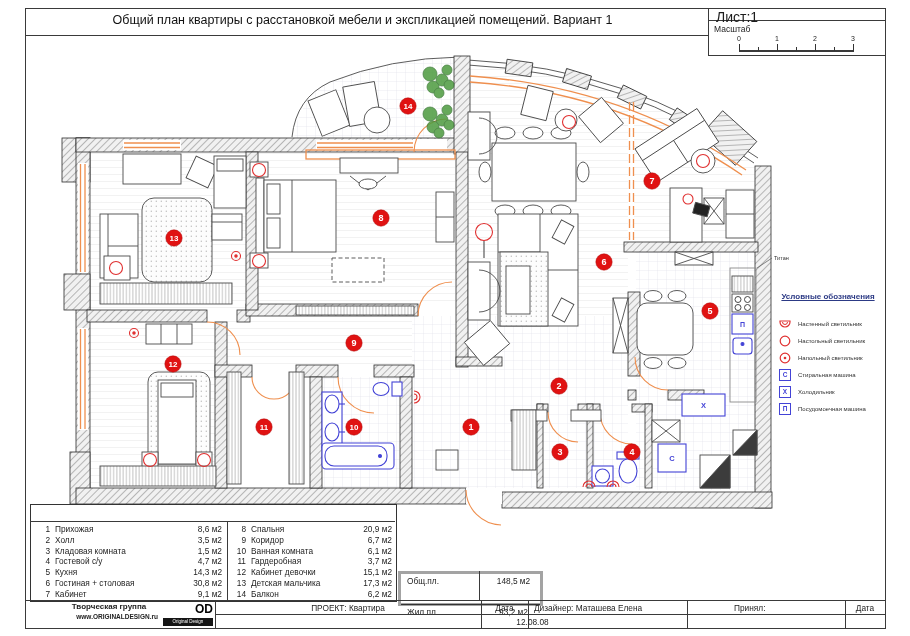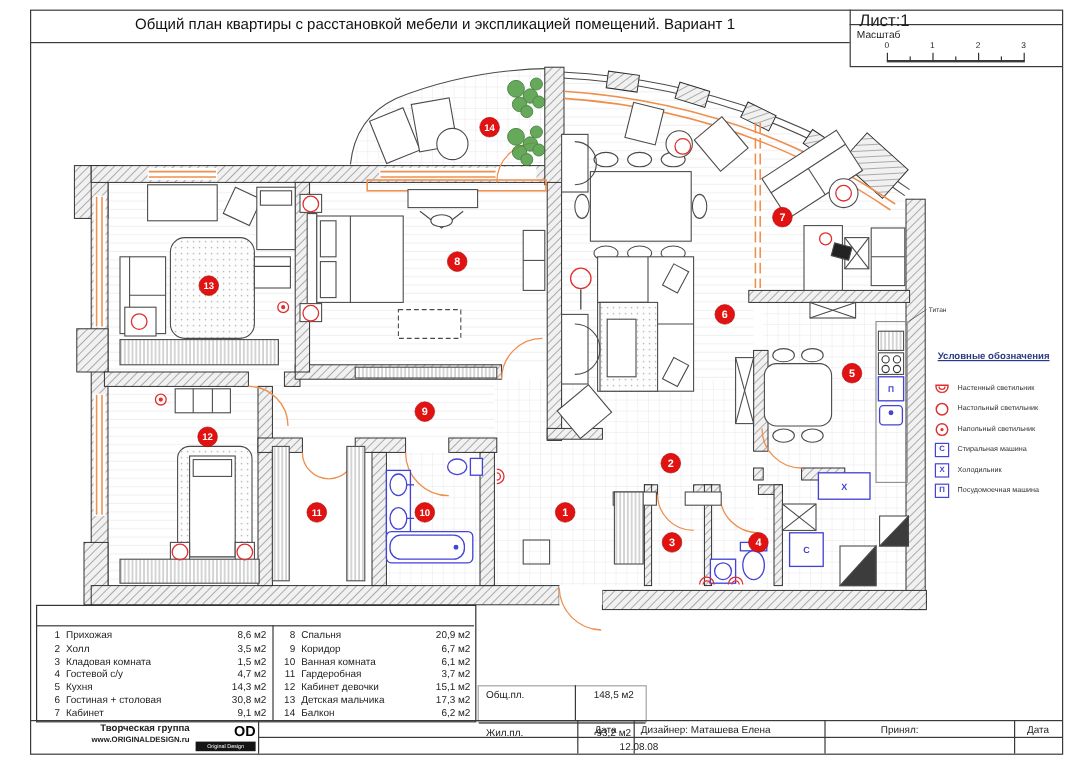--- a/index.html
+++ b/index.html
@@ -23,21 +23,21 @@
   .lrow .lab{font-size:6px;color:#333;margin-left:6px;white-space:nowrap;}
   .lbox{width:10px;height:10px;border:1px solid #4343d6;color:#4343d6;font-size:6.5px;
         font-weight:bold;display:flex;align-items:center;justify-content:center;}
   #expl-box{position:absolute;left:30px;top:504px;width:365px;height:96px;border:1px solid #333;}
   #expl-title{position:absolute;left:30px;top:507px;width:365px;text-align:center;font-weight:bold;font-size:9px;}
   .expl-col{position:absolute;top:524px;}
   .erow{display:flex;height:10.8px;font-size:8.3px;line-height:10.8px;}
   .erow .n{width:14px;text-align:right;margin-right:5px;}
   .erow .nm{flex:1;text-align:left;}
   .erow .ar{width:48px;text-align:right;}
-  #totals{position:absolute;left:398px;top:571px;width:139px;height:29px;border:1px solid #a3a3a3;font-size:8.3px;}
+  #totals{position:absolute;left:398px;top:571px;width:139px;height:29px;border:3px solid #a3a3a3;font-size:8.3px;}
   .trow{display:flex;height:14px;line-height:14px;}
   .trow .tl{width:80px;padding-left:6px;}
   .trow .tv{flex:1;text-align:center;}
   .tb{font-size:8.3px;}
   #logo-od{position:absolute;left:163px;top:600px;width:50px;height:17px;font-size:12px;font-weight:900;
     letter-spacing:0px;color:#000000;text-align:right;line-height:18px;}
   #logo-bar{position:absolute;left:163px;top:618px;width:50px;height:8px;background:#151515;color:#fff;
     font-size:4.5px;text-align:center;line-height:8px;}
 </style>
 </head>
@@ -552,22 +552,23 @@
   <div class="vl" style="left:479px;top:571px;height:29px;"></div>
 
   <div class="hl" style="left:25px;top:600px;width:860px;"></div>
   <div class="hl" style="left:215px;top:614px;width:670px;"></div>
   <div class="vl" style="left:215px;top:600px;height:28px;"></div>
   <div class="vl" style="left:481px;top:600px;height:28px;"></div>
   <div class="vl" style="left:528px;top:600px;height:28px;"></div>
   <div class="vl" style="left:687px;top:600px;height:28px;"></div>
   <div class="vl" style="left:845px;top:600px;height:28px;"></div>
 
-  <div class="abs tb" style="left:30px;top:602px;width:128px;text-align:right;font-weight:bold;font-size:8px;">Творческая группа</div>
+  <div class="abs tb" style="left:45px;top:602px;width:128px;text-align:center;font-weight:bold;font-size:8px;">Творческая группа</div>
   <div class="abs tb" style="left:30px;top:613px;width:128px;text-align:right;font-size:6.5px;font-weight:bold;color:#222;">www.ORIGINALDESIGN.ru</div>
   <div id="logo-od">OD</div>
   <div id="logo-bar">Original Design</div>
+  <div class="abs tb" style="left:215px;top:603px;width:266px;text-align:center;">ПРОЕКТ: Квартира</div>
   <div class="abs tb" style="left:481px;top:603px;width:47px;text-align:center;">Дата</div>
   <div class="abs tb" style="left:481px;top:617px;width:47px;text-align:center;padding-left:28px;">12.08.08</div>
   <div class="abs tb" style="left:534px;top:603px;width:150px;">Дизайнер: Маташева Елена</div>
   <div class="abs tb" style="left:693px;top:603px;width:120px;margin-left:41px;">Принял:</div>
   <div class="abs tb" style="left:845px;top:603px;width:40px;text-align:center;">Дата</div>
 </div>
 
 </body></html>

